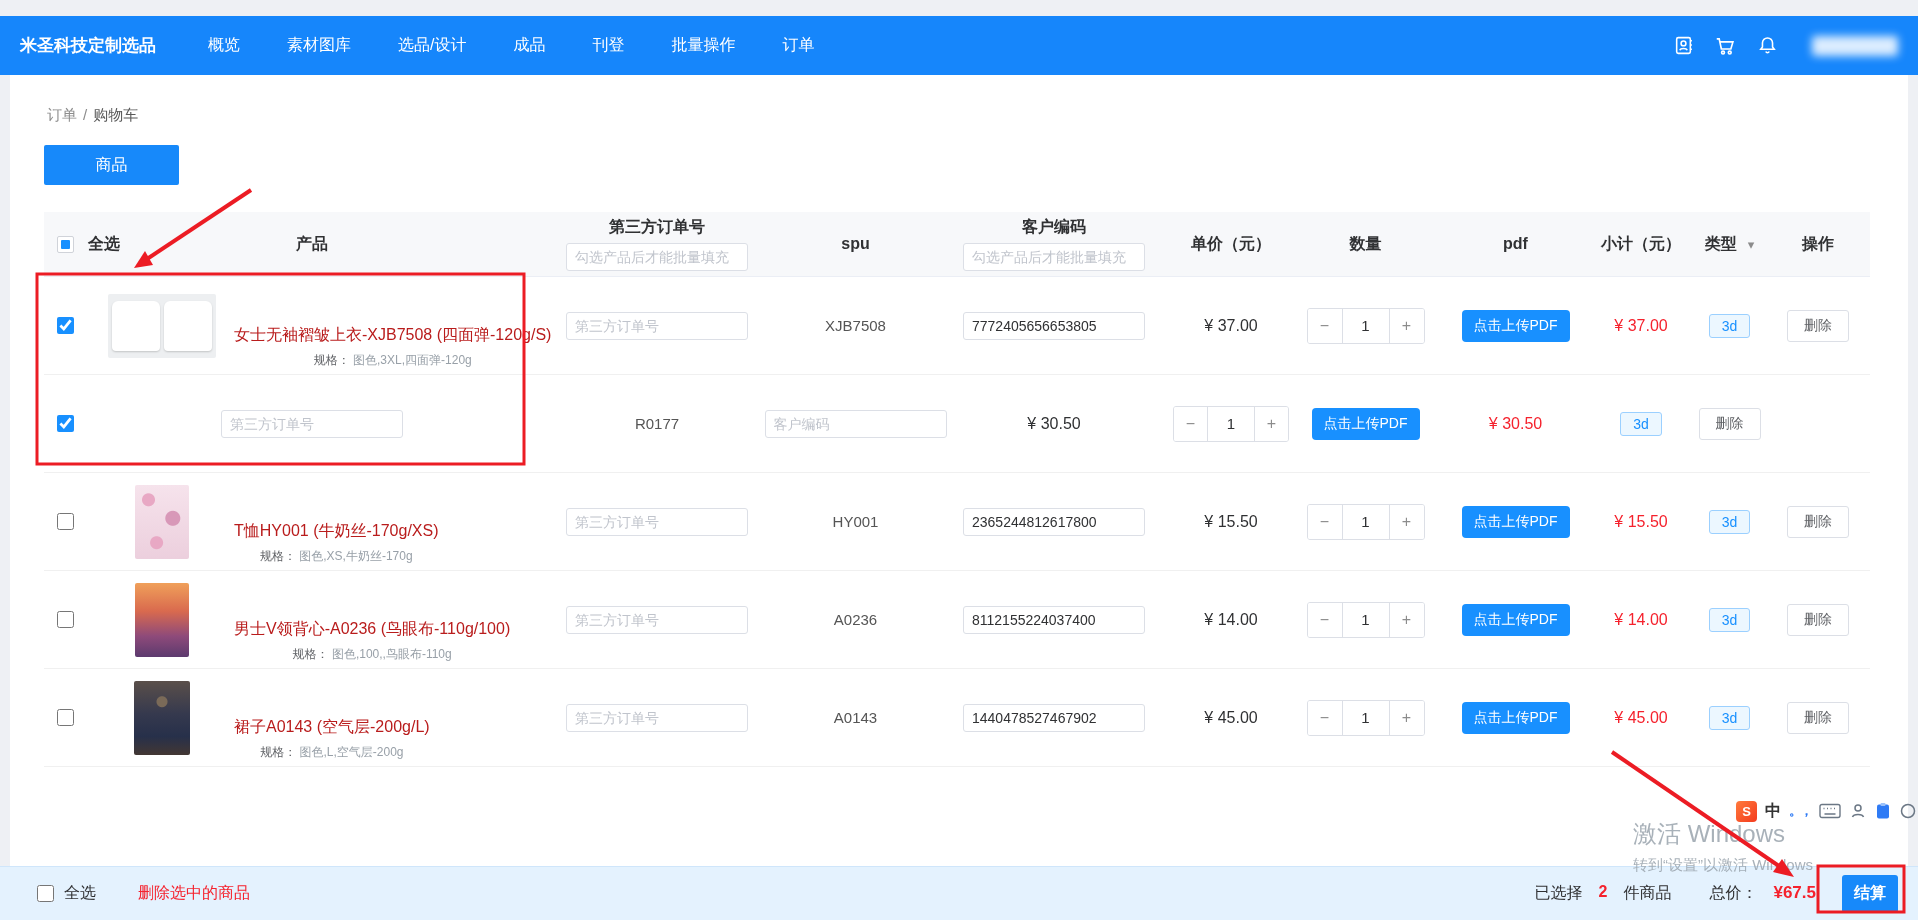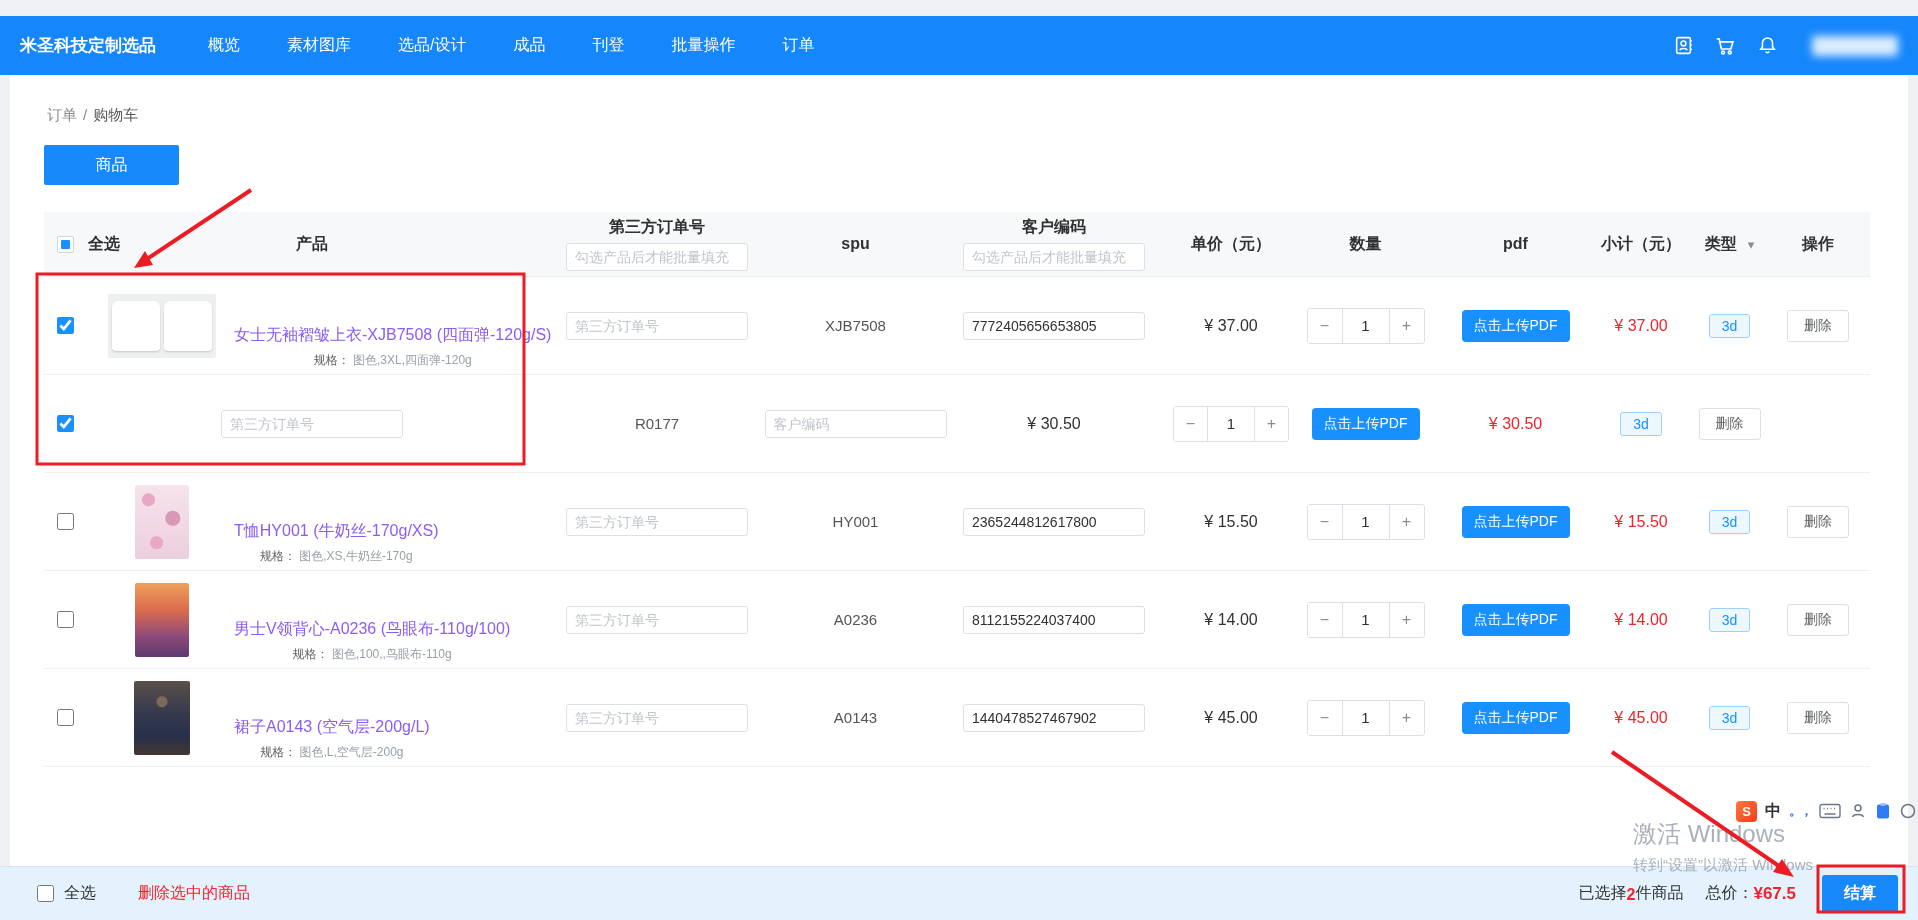--- a/index.html
+++ b/index.html
@@ -47,21 +47,21 @@
   .img-floral{width:54px;height:74px;background:
     radial-gradient(circle at 25% 20%,#e8a8c4 0 6px,transparent 7px),
     radial-gradient(circle at 70% 45%,#d898b8 0 7px,transparent 8px),
     radial-gradient(circle at 40% 78%,#e8a8c4 0 6px,transparent 7px),
     linear-gradient(180deg,#f6e3ec,#eccfdd);}
   .img-vest{width:54px;height:74px;background:linear-gradient(180deg,#f0a05a 0%,#d96a4e 38%,#8e4a7a 72%,#5c3a6e 100%);}
   .img-dress{width:56px;height:74px;background:
     radial-gradient(circle at 50% 28%,#7a6a58 0 5px,transparent 6px),
     linear-gradient(180deg,#5a4f4a,#35394e 45%,#27304a 75%,#433733);}
   .prod-text{text-align:center;line-height:1.5;}
-  .prod-title{font-size:16px;color:#8b5cf6;white-space:nowrap;margin-top:41px;}
+  .prod-title{font-size:16px;color:#b91c1c;white-space:nowrap;margin-top:41px;}
   .prod-spec{font-size:12px;margin-top:4px;white-space:nowrap;}
   .spec-label{color:#606266;}
   .spec-value{color:#98a0a8;}
   .cell-input{width:182px;height:28px;border:1px solid #dcdfe6;border-radius:3px;font-size:14px;padding:0 8px;color:#303133;box-sizing:border-box;font-family:inherit;background:#fff;}
   .cell-input::placeholder{color:#c0c4cc;}
   .spu{font-size:15px;color:#555;}
   .price{font-size:16px;color:#303133;}
   .stepper{display:flex;align-items:stretch;height:34px;border:1px solid #dcdfe6;border-radius:3px;overflow:hidden;background:#fff;}
   .step-btn{width:34px;border:none;background:#fff;color:#8c8c8c;font-size:16px;cursor:pointer;font-family:inherit;padding:0;}
   .step-val{width:46px;border:none;border-left:1px solid #dcdfe6;border-right:1px solid #dcdfe6;text-align:center;font-size:15px;color:#303133;font-family:inherit;padding:0;}
@@ -70,25 +70,25 @@
   .type-tag{border:1px solid #9bd0ff;background:#ecf7ff;color:#1890ff;font-size:14px;padding:3px 12px;border-radius:3px;cursor:pointer;}
   .delete-btn{border:1px solid #dcdfe6;background:#fff;color:#606266;font-size:14px;padding:6px 16px;border-radius:3px;cursor:pointer;font-family:Liberation Serif, serif;}
   .cb{width:17px;height:17px;accent-color:#1890ff;cursor:pointer;margin:0;}
   .cb-ind{width:17px;height:17px;border:1px solid #d0d3d9;border-radius:2px;background:#fff;position:relative;cursor:pointer;box-sizing:border-box;}
   .cb-ind::after{content:"";position:absolute;inset:3px;background:#1890ff;border-radius:1px;}
   
   .bottombar{position:absolute;left:0;right:0;bottom:0;height:54px;background:#e4f2fe;border-top:1px solid #cfe6fb;display:flex;align-items:center;padding:0 20px 0 37px;z-index:20;box-sizing:border-box;}
   .bb-label{font-size:16px;color:#303133;margin-left:10px;}
   .bb-delete{font-size:16px;color:#f5222d;margin-left:42px;cursor:pointer;}
   .bb-spacer{flex:1;}
-  .bb-summary{font-size:16px;color:#303133;display:flex;align-items:flex-end;gap:0;}
+  .bb-summary{font-size:16px;color:#303133;display:flex;align-items:flex-start;gap:16px;}
   .bb-count{color:#f5222d;font-weight:bold;}
   .bb-total-label{margin-left:22px;}
   .bb-total{color:#f5222d;font-weight:bold;font-size:17px;}
-  .checkout-btn{width:76px;height:38px;background:#1789fa;color:#fff;border:none;border-radius:3px;font-size:16px;font-weight:bold;margin-left:26px;cursor:pointer;font-family:inherit;}
+  .checkout-btn{width:56px;height:38px;background:#1789fa;color:#fff;border:none;border-radius:3px;font-size:16px;font-weight:bold;margin-left:26px;cursor:pointer;font-family:inherit;}
   
   .watermark{position:absolute;left:1633px;top:818px;z-index:40;color:#9aa4ad;opacity:.85;pointer-events:none;}
   .wm1{font-size:24px;}
   .wm2{font-size:15px;margin-top:6px;}
   .ime-tray{position:absolute;left:1736px;top:799px;z-index:45;display:flex;align-items:center;gap:8px;height:24px;}
   .ime-logo{width:21px;height:21px;border-radius:4px;background:linear-gradient(135deg,#ff7a3c,#f43b1e);color:#fff;font-size:13px;font-weight:bold;display:flex;align-items:center;justify-content:center;cursor:pointer;}
   .ime-mode{font-size:16px;font-weight:bold;color:#333;cursor:pointer;}
   .ime-punct{font-size:13px;font-weight:bold;color:#2f7bf5;cursor:pointer;letter-spacing:-2px;}
   .ime-ic{display:flex;align-items:center;justify-content:center;cursor:pointer;}
   

